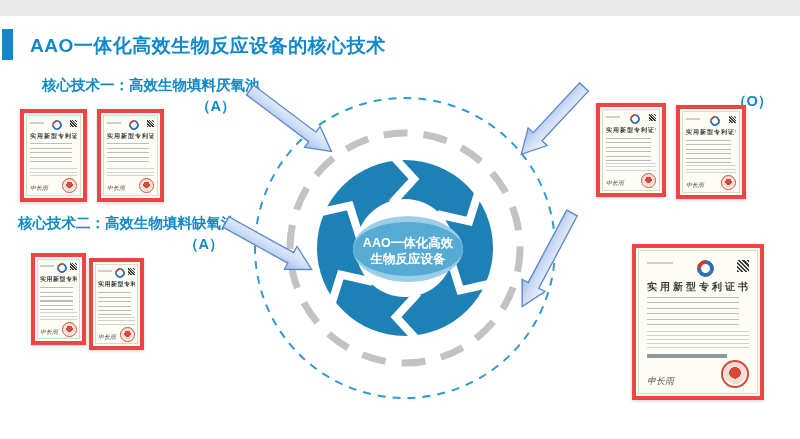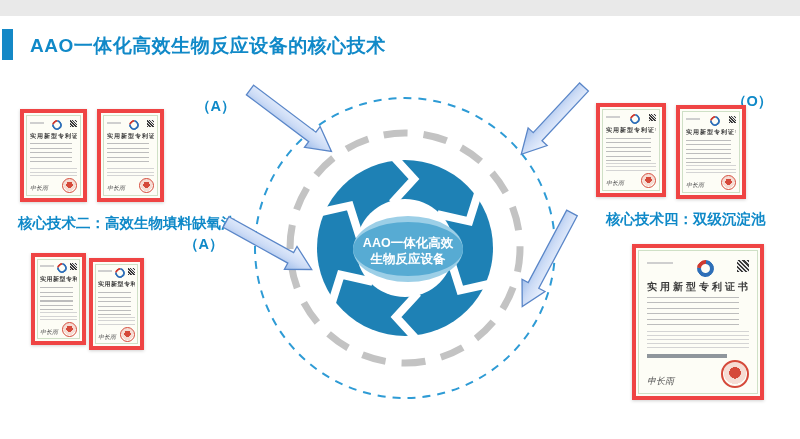--- a/index.html
+++ b/index.html
@@ -60,25 +60,25 @@
   #cert-7 .cert-seal{width:28px;height:28px;border-width:2px;}
 </style>
 </head>
 <body>
 
 <div id="stage">
 
   <div class="title-bar"></div>
   <div class="slide-title">AAO一体化高效生物反应设备的核心技术</div>
 
+  <div class="tech-label" id="t1-label">核心技术一：高效生物填料厌氧池</div>
   <div class="tech-sub" id="t1-sub">（A）</div>
   <div class="tech-label" id="t2-label">核心技术二：高效生物填料缺氧池</div>
   <div class="tech-sub" id="t2-sub">（A）</div>
   <div class="tech-sub" id="t3-sub">（O）</div>
-  <div class="tech-label" id="t4-label">核心技术四：双级沉淀池</div>
 
   <svg id="center-svg" width="310" height="310" viewBox="-155 -155 310 310">
     <circle r="150" fill="none" stroke="#2e9bd5" stroke-width="2" stroke-dasharray="8 7"></circle>
     <circle r="115" fill="none" stroke="#c3c3c3" stroke-width="7" stroke-dasharray="24 16"></circle>
     <circle r="88" fill="#1e81b5"></circle>
     <g stroke="#ffffff" stroke-width="8" fill="none">
       <path d="M -13,-93 L 9,-69 L -13,-45"></path>
       <path d="M -13,-93 L 9,-69 L -13,-45" transform="rotate(60)"></path>
       <path d="M -13,-93 L 9,-69 L -13,-45" transform="rotate(120)"></path>
       <path d="M -13,-93 L 9,-69 L -13,-45" transform="rotate(180)"></path>

